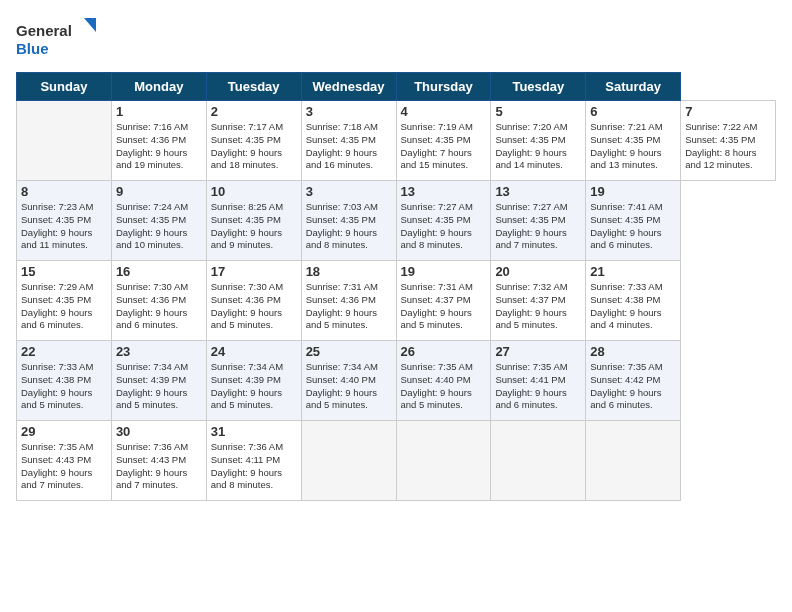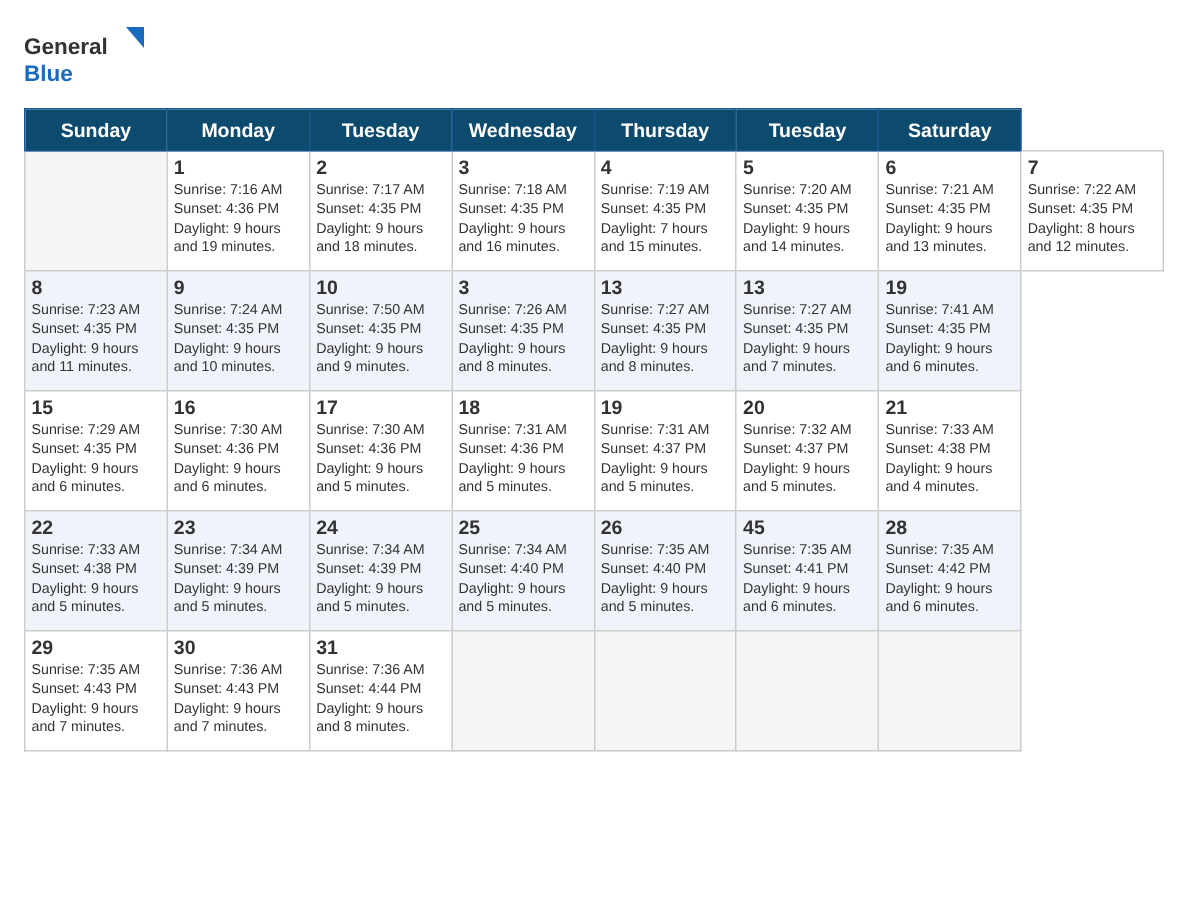--- a/index.html
+++ b/index.html
@@ -160,27 +160,27 @@
         <span class="cell-line">Daylight: 9 hours and 11 minutes.</span>
       </td>
           <td>
         <span class="day-num">9</span>
         <span class="cell-line">Sunrise: 7:24 AM</span><br>
         <span class="cell-line">Sunset: 4:35 PM</span><br>
         <span class="cell-line">Daylight: 9 hours and 10 minutes.</span>
       </td>
           <td>
         <span class="day-num">10</span>
-        <span class="cell-line">Sunrise: 7:50 AM</span><br>
+        <span class="cell-line">Sunrise: 8:25 AM</span><br>
         <span class="cell-line">Sunset: 4:35 PM</span><br>
         <span class="cell-line">Daylight: 9 hours and 9 minutes.</span>
       </td>
           <td>
         <span class="day-num">3</span>
-        <span class="cell-line">Sunrise: 7:26 AM</span><br>
+        <span class="cell-line">Sunrise: 7:03 AM</span><br>
         <span class="cell-line">Sunset: 4:35 PM</span><br>
         <span class="cell-line">Daylight: 9 hours and 8 minutes.</span>
       </td>
           <td>
         <span class="day-num">13</span>
         <span class="cell-line">Sunrise: 7:27 AM</span><br>
         <span class="cell-line">Sunset: 4:35 PM</span><br>
         <span class="cell-line">Daylight: 9 hours and 8 minutes.</span>
       </td>
           <td>
@@ -265,21 +265,21 @@
         <span class="cell-line">Sunset: 4:40 PM</span><br>
         <span class="cell-line">Daylight: 9 hours and 5 minutes.</span>
       </td>
           <td>
         <span class="day-num">26</span>
         <span class="cell-line">Sunrise: 7:35 AM</span><br>
         <span class="cell-line">Sunset: 4:40 PM</span><br>
         <span class="cell-line">Daylight: 9 hours and 5 minutes.</span>
       </td>
           <td>
-        <span class="day-num">45</span>
+        <span class="day-num">27</span>
         <span class="cell-line">Sunrise: 7:35 AM</span><br>
         <span class="cell-line">Sunset: 4:41 PM</span><br>
         <span class="cell-line">Daylight: 9 hours and 6 minutes.</span>
       </td>
           <td>
         <span class="day-num">28</span>
         <span class="cell-line">Sunrise: 7:35 AM</span><br>
         <span class="cell-line">Sunset: 4:42 PM</span><br>
         <span class="cell-line">Daylight: 9 hours and 6 minutes.</span>
       </td>
@@ -293,21 +293,21 @@
       </td>
           <td>
         <span class="day-num">30</span>
         <span class="cell-line">Sunrise: 7:36 AM</span><br>
         <span class="cell-line">Sunset: 4:43 PM</span><br>
         <span class="cell-line">Daylight: 9 hours and 7 minutes.</span>
       </td>
           <td>
         <span class="day-num">31</span>
         <span class="cell-line">Sunrise: 7:36 AM</span><br>
-        <span class="cell-line">Sunset: 4:44 PM</span><br>
+        <span class="cell-line">Sunset: 4:11 PM</span><br>
         <span class="cell-line">Daylight: 9 hours and 8 minutes.</span>
       </td>
           <td class="empty"></td>
           <td class="empty"></td>
           <td class="empty"></td>
           <td class="empty"></td>
         </tr>
       </tbody>
   </table>
 </div>

